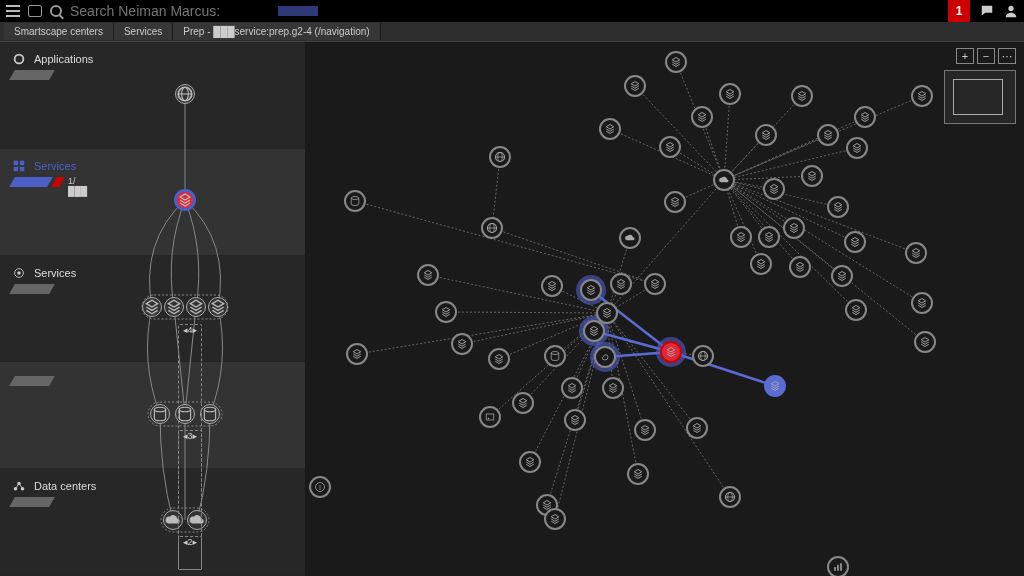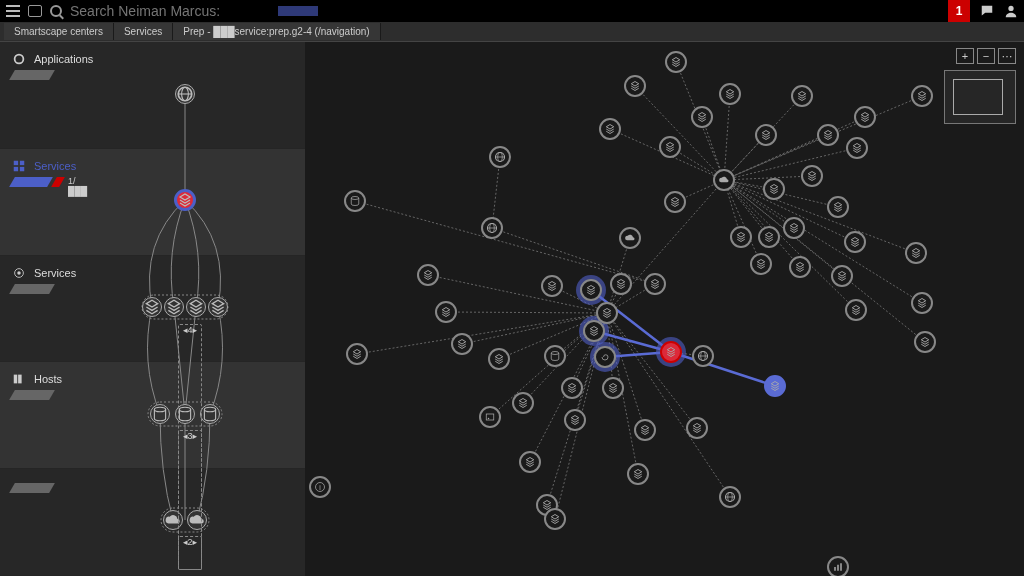--- a/index.html
+++ b/index.html
@@ -214,33 +214,35 @@
             <circle cx="8" cy="8" r="2" fill="#ccc"></circle>
           </svg>
         <span>Services</span>
       </div>
       <div class="skew-bar">
           <div class="seg" style="left:0;width:40px;background:#666"></div>
         </div>
     </div>
 
     <div class="layer">
+      <div class="skew-bar">
+          <div class="seg" style="left:0;width:40px;background:#666"></div>
+        </div>
+    </div>
+
+    <div class="layer dark">
       <div class="layer-header">
         <svg class="layer-icon" viewBox="0 0 16 16">
-            <rect x="2" y="3" width="4" height="10" fill="#ccc"></rect>
-            <rect x="7" y="3" width="4" height="10" fill="#ccc"></rect>
-          </svg>
-        <span>Hosts</span>
+            <circle cx="4" cy="11" r="2" fill="#ccc"></circle>
+            <circle cx="12" cy="11" r="2" fill="#ccc"></circle>
+            <circle cx="8" cy="5" r="2" fill="#ccc"></circle>
+            <path d="M4 11 L8 5 L12 11" stroke="#ccc" fill="none"></path>
+          </svg>
+        <span>Data centers</span>
       </div>
-      <div class="skew-bar">
-          <div class="seg" style="left:0;width:40px;background:#666"></div>
-        </div>
-    </div>
-
-    <div class="layer dark">
       <div class="skew-bar">
           <div class="seg" style="left:0;width:40px;background:#666"></div>
         </div>
     </div>
 
     <div class="mini-col">
       <svg>
           <g stroke="#888" stroke-width="1" fill="none">
         <line x1="55" y1="52" x2="55" y2="158"></line>
         <path d="M55 158 Q10 200 22 265"></path>

